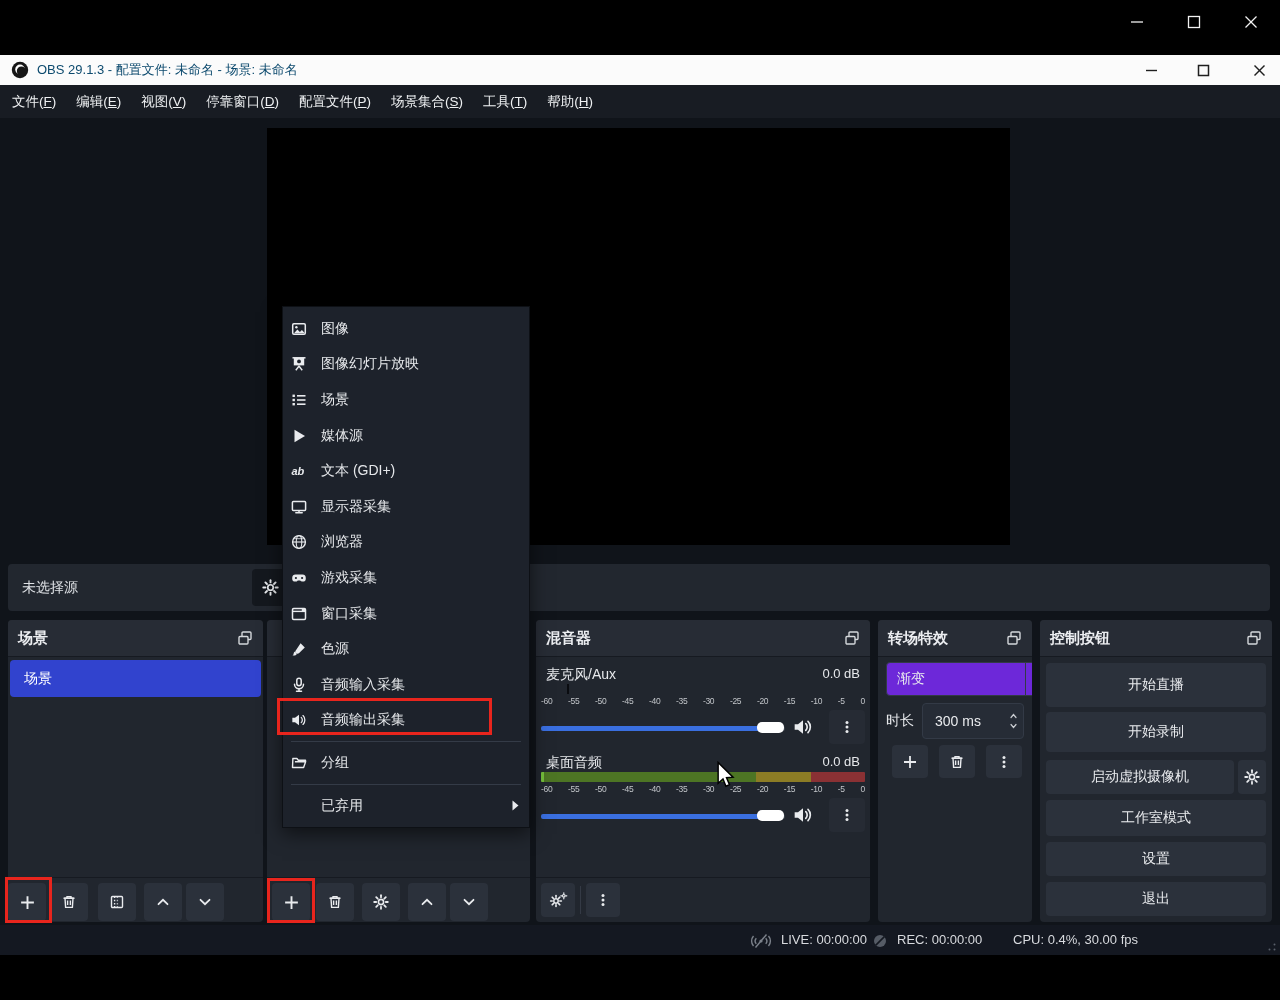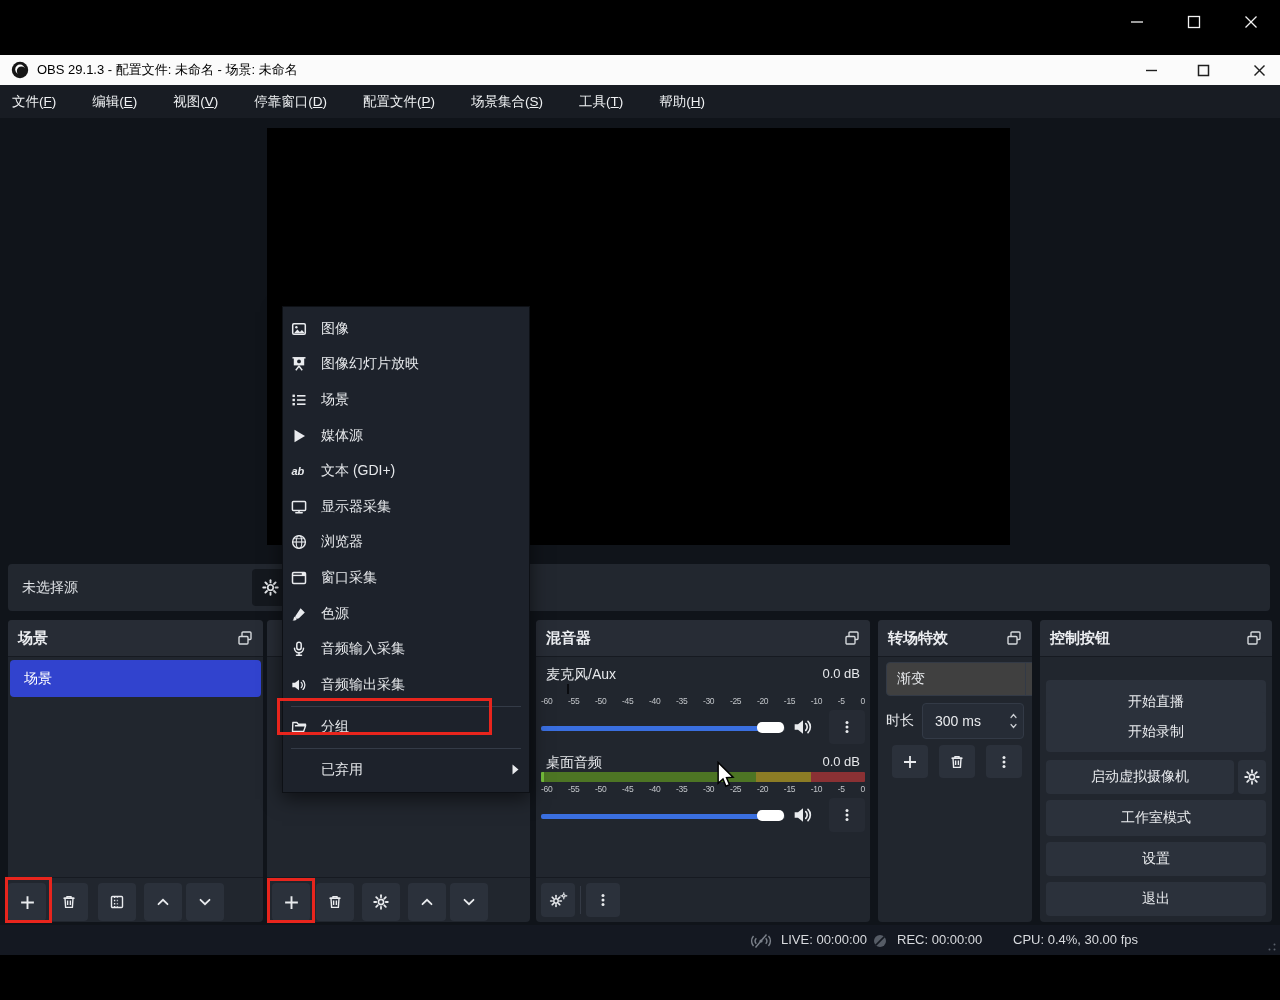--- a/index.html
+++ b/index.html
@@ -6,23 +6,23 @@
   *{box-sizing:border-box;}
   .screen{position:relative;width:1280px;height:1000px;background:#000;overflow:hidden;
           font-family:"Liberation Sans","DejaVu Sans",sans-serif;color:#e9ebee;}
   
   .outer-bar{position:absolute;left:0;top:0;width:1280px;height:42px;background:#000;}
   .wbtn{position:absolute;top:10px;width:24px;height:24px;display:flex;align-items:center;justify-content:center;}
   
   .obs{position:absolute;left:0;top:55px;width:1280px;height:900px;background:#10141a;}
   .titlebar{position:absolute;left:0;top:0;width:1280px;height:30px;background:#fbfbfb;display:flex;align-items:center;}
   .titlebar .logo{margin-left:11px;width:18px;height:18px;}
-  .titlebar .ttext{margin-left:8px;font-size:13px;color:#000000;}
+  .titlebar .ttext{margin-left:8px;font-size:13px;color:#0c4a6e;}
   .tbtn{position:absolute;top:3px;width:26px;height:24px;display:flex;align-items:center;justify-content:center;}
-  .menubar{position:absolute;left:0;top:30px;width:1280px;height:33px;background:#181c23;display:flex;align-items:center;gap:36px;padding-left:12px;font-size:13.5px;color:#eef0f2;}
+  .menubar{position:absolute;left:0;top:30px;width:1280px;height:33px;background:#181c23;display:flex;align-items:center;gap:20px;padding-left:12px;font-size:13.5px;color:#eef0f2;}
   .mbi{cursor:default;}
   .mn{text-decoration:underline;}
   
   .canvas{position:absolute;left:267px;top:73px;width:743px;height:417px;background:#000;}
   
   .ctx-toolbar{position:absolute;left:8px;top:509px;width:1262px;height:47px;background:#22272f;border-radius:4px;}
   .ctx-toolbar .txt{position:absolute;left:14px;top:15px;font-size:14px;color:#dfe2e6;}
   .ctx-toolbar .gearbtn{position:absolute;left:244px;top:5px;width:37px;height:37px;background:#14181e;border-radius:4px;display:flex;align-items:center;justify-content:center;}
   
   .panel{position:absolute;top:565px;height:302px;background:#21262e;border-radius:4px;overflow:hidden;}
@@ -45,21 +45,21 @@
   .notch{position:absolute;left:8%;top:0;width:2px;height:10px;background:#0a0c10;}
   .ruler{position:absolute;left:5px;width:324px;height:13px;display:flex;justify-content:space-between;font-size:8.5px;color:#c2c5c9;letter-spacing:-0.3px;}
   .ruler span{line-height:13px;}
   .sliderrow{position:absolute;left:5px;width:324px;height:36px;}
   .track{position:absolute;left:0;top:16px;width:244px;height:5px;border-radius:2px;background:linear-gradient(to right,#3a6fe0 0%,#3a6fe0 89%,#3a414c 89%);}
   .handle{position:absolute;left:216px;top:12px;width:27px;height:11px;border-radius:5px;background:#fff;}
   .spk{position:absolute;left:252px;top:8px;}
   .chmenu{position:absolute;left:288px;top:0;width:36px;height:34px;background:#262b34;border-radius:4px;display:flex;align-items:center;justify-content:center;}
   .mixtb-sep{position:absolute;left:44px;top:8px;width:1px;height:28px;background:#343a45;}
   
-  .tselect{position:absolute;left:8px;top:42px;width:164px;height:34px;background:#404040;border:1px solid #333a46;border-radius:4px;display:flex;align-items:center;font-size:14px;}
+  .tselect{position:absolute;left:8px;top:42px;width:164px;height:34px;background:#6d28d9;border:1px solid #333a46;border-radius:4px;display:flex;align-items:center;font-size:14px;}
   .tselect .val{padding-left:10px;}
   .tselect .chev{margin-left:auto;width:24px;height:100%;border-left:1px solid #333a46;display:flex;flex-direction:column;align-items:center;justify-content:center;gap:1px;}
   .durlabel{position:absolute;left:8px;top:92px;font-size:14px;color:#e6e8eb;}
   .spinner{position:absolute;left:44px;top:83px;width:102px;height:36px;background:#262c36;border:1px solid #333a46;border-radius:4px;display:flex;align-items:center;font-size:14px;}
   .spinner .val{padding-left:12px;}
   .spinner .chev{margin-left:auto;margin-right:4px;display:flex;flex-direction:column;align-items:center;gap:2px;}
   .tbtnrow{position:absolute;top:125px;width:36px;height:33px;background:#2b313b;border-radius:4px;display:flex;align-items:center;justify-content:center;font-size:19px;}
   
   .cbtn{position:absolute;left:6px;width:220px;background:#2b313b;border-radius:4px;display:flex;align-items:center;justify-content:center;font-size:14px;color:#e9ebee;}
   
@@ -469,21 +469,21 @@
     <div class="panel p-controls">
       <div class="phead">
         <span>控制按钮</span>
         <span class="popout">
           <svg viewBox="0 0 16 16" width="16" height="16">
               <rect x="5" y="2" width="9" height="7.5" rx="1" fill="none" stroke="#d4d7db" stroke-width="1.4"></rect>
               <rect x="2" y="6.5" width="9" height="7.5" rx="1" fill="#272c35" stroke="#d4d7db" stroke-width="1.4"></rect>
             </svg>
         </span>
       </div>
-      <div class="cbtn" style="top:60px;height:44px;">
+      <div class="cbtn" style="top:43px;height:44px;">
           <span>开始直播</span>
         </div>
       <div class="cbtn" style="top:92px;height:40px;justify-content:center;">
           <span>开始录制</span>
         </div>
       <div class="cbtn" style="top:140px;height:34px;width:188px;">
           <span>启动虚拟摄像机</span>
         </div>
       <div class="cbtn" style="top:140px;height:34px;left:198px;width:28px;">
         <span>
@@ -617,20 +617,30 @@
             <ellipse cx="8" cy="8" rx="2.8" ry="6.4" fill="none" stroke="#e9ebee" stroke-width="1.1"></ellipse>
             <line x1="1.6" y1="8" x2="14.4" y2="8" stroke="#e9ebee" stroke-width="1.1"></line>
             <line x1="2.6" y1="4.7" x2="13.4" y2="4.7" stroke="#e9ebee" stroke-width="1" opacity=".8"></line>
           </svg>
         </span>
       <span>浏览器</span>
     </div>
     <div class="cmi">
       <span class="ic">
           <svg viewBox="0 0 16 16" width="16" height="16">
+            <path d="M4.6 4.6h6.8a3.6 3.6 0 0 1 3.4 3.8 3.2 3.2 0 0 1-3.2 3.2c-1 0-1.9-.5-2.4-1.2H6.8a3 3 0 0 1-2.4 1.2A3.2 3.2 0 0 1 1.2 8.4 3.6 3.6 0 0 1 4.6 4.6z" fill="#e9ebee"></path>
+            <circle cx="4.9" cy="8" r="1.1" fill="#1d222b"></circle>
+            <circle cx="11.1" cy="8" r="1.1" fill="#1d222b"></circle>
+          </svg>
+        </span>
+      <span>游戏采集</span>
+    </div>
+    <div class="cmi">
+      <span class="ic">
+          <svg viewBox="0 0 16 16" width="16" height="16">
             <rect x="1.5" y="2.5" width="13" height="11" rx="1.2" fill="none" stroke="#e9ebee" stroke-width="1.5"></rect>
             <line x1="1.5" y1="5.4" x2="14.5" y2="5.4" stroke="#e9ebee" stroke-width="1.4"></line>
             <rect x="10.8" y="2.9" width="3.4" height="2.1" fill="#e9ebee"></rect>
           </svg>
         </span>
       <span>窗口采集</span>
     </div>
     <div class="cmi">
       <span class="ic">
           <svg viewBox="0 0 16 16" width="16" height="16">

